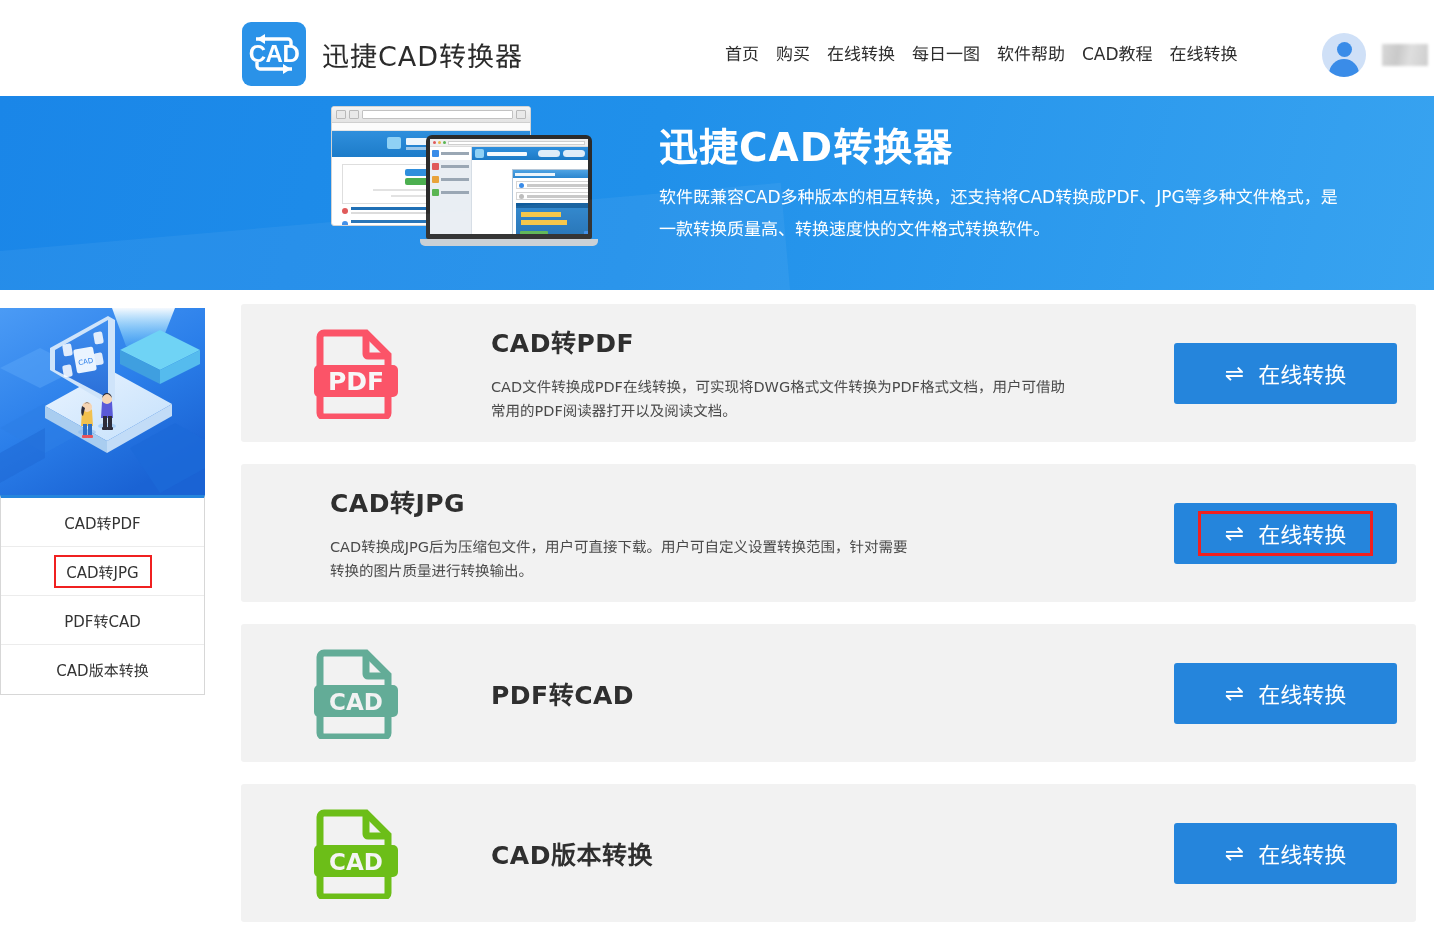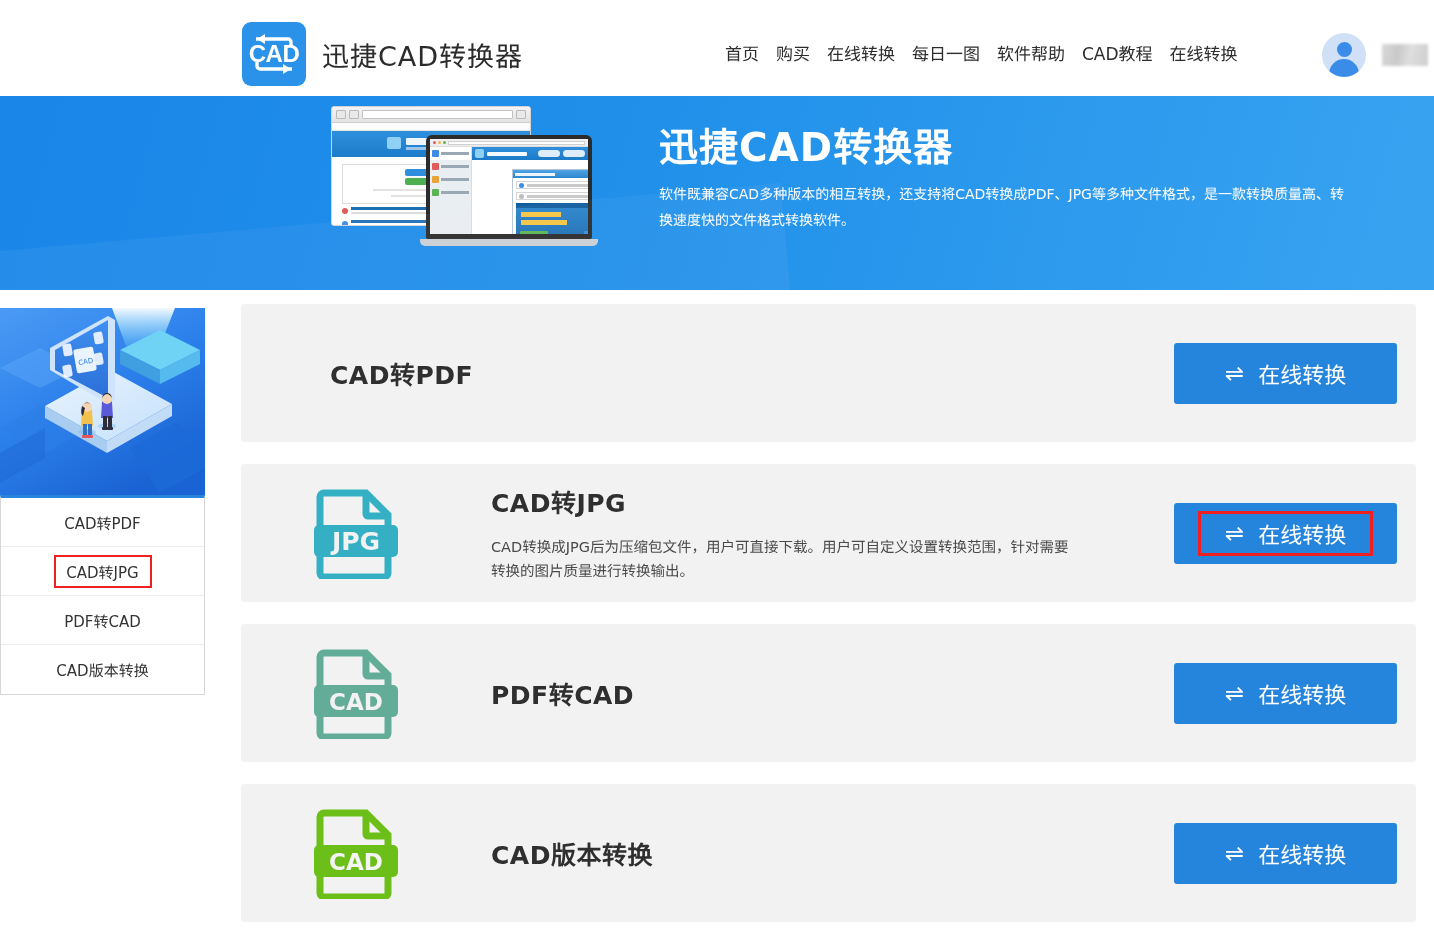--- a/index.html
+++ b/index.html
@@ -225,21 +225,21 @@
   .banner-title {
     color: #ffffff;
     font-size: 39px;
     font-weight: bold;
     letter-spacing: 1px;
     font-family: "DejaVu Sans", sans-serif;
     line-height: 1.15;
   }
   .banner-sub {
     color: #ffffff;
-    font-size: 14px;
+    font-size: 17px;
     line-height: 1.9;
     margin-top: 10px;
     font-family: "DejaVu Sans", sans-serif;
     width: 690px;
   }
 
   
   .content {
     position: relative;
     width: 100%;
@@ -597,38 +597,39 @@
       </div>
       <div class="sidebar-item">
         <span>CAD版本转换</span>
       </div>
     </div>
   </aside>
 
   <div class="cards">
 
     <div class="card">
+      <div class="card-icon">
+        <svg width="92" height="92" viewBox="0 0 92 92">
+          <path d="M14 6 h42 l22 22 v58 a4 4 0 0 1 -4 4 h-60 a4 4 0 0 1 -4 -4 v-76 a4 4 0 0 1 4 -4 z" fill="none" stroke="#fb5468" stroke-width="7"></path>
+          <path d="M56 7 v20 a2 2 0 0 0 2 2 h20" fill="none" stroke="#fb5468" stroke-width="7"></path>
+          <rect x="4" y="38" width="84" height="32" rx="5" fill="#fb5468"></rect>
+          <text x="46" y="63" text-anchor="middle" font-family="DejaVu Sans, sans-serif" font-size="25" font-weight="bold" fill="#f7f7f7">PDF</text>
+        </svg>
+      </div>
       <div class="card-text">
         <div class="card-title">CAD转PDF</div>
+        <div class="card-desc">CAD文件转换成PDF在线转换，可实现将DWG格式文件转换为PDF格式文档，用户可借助常用的PDF阅读器打开以及阅读文档。</div>
       </div>
       <button class="card-btn">
         <span class="swap">⇌</span>
         <span>在线转换</span>
       </button>
     </div>
 
     <div class="card">
-      <div class="card-icon">
-        <svg width="92" height="92" viewBox="0 0 92 92">
-          <path d="M14 6 h42 l22 22 v58 a4 4 0 0 1 -4 4 h-60 a4 4 0 0 1 -4 -4 v-76 a4 4 0 0 1 4 -4 z" fill="none" stroke="#34afc4" stroke-width="7"></path>
-          <path d="M56 7 v20 a2 2 0 0 0 2 2 h20" fill="none" stroke="#34afc4" stroke-width="7"></path>
-          <rect x="4" y="38" width="84" height="32" rx="5" fill="#34afc4"></rect>
-          <text x="46" y="63" text-anchor="middle" font-family="DejaVu Sans, sans-serif" font-size="25" font-weight="bold" fill="#f2f2f2">JPG</text>
-        </svg>
-      </div>
       <div class="card-text">
         <div class="card-title">CAD转JPG</div>
         <div class="card-desc">CAD转换成JPG后为压缩包文件，用户可直接下载。用户可自定义设置转换范围，针对需要转换的图片质量进行转换输出。</div>
       </div>
       <button class="card-btn">
         <span class="swap">⇌</span>
         <span>在线转换</span>
         <span class="inner-hl"></span>
       </button>
     </div>

